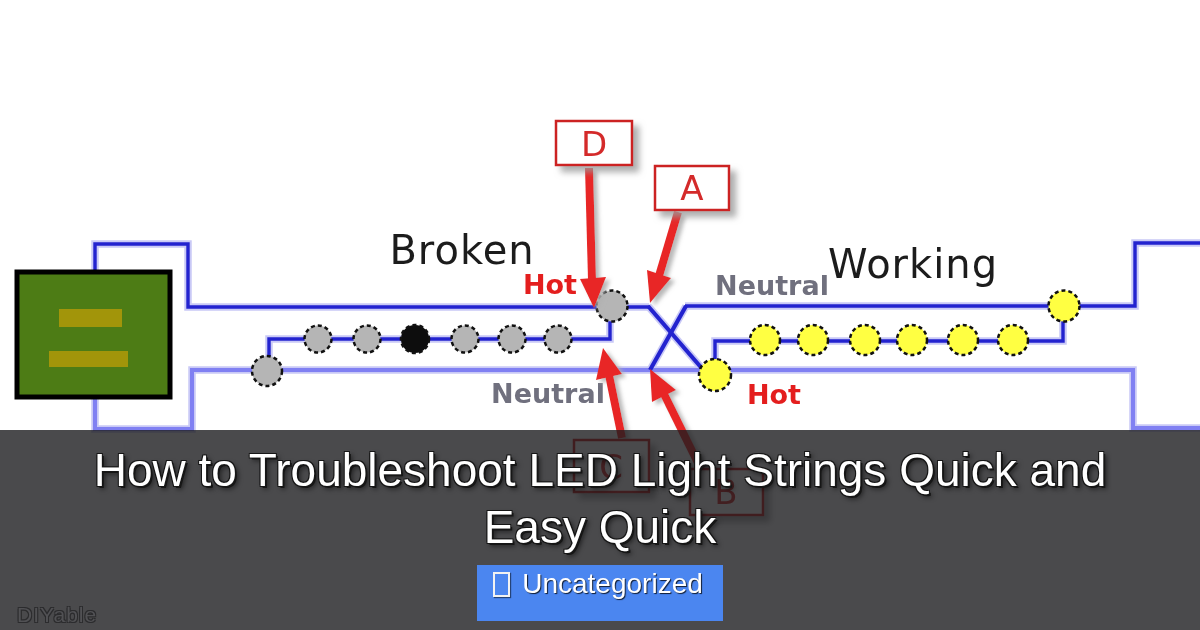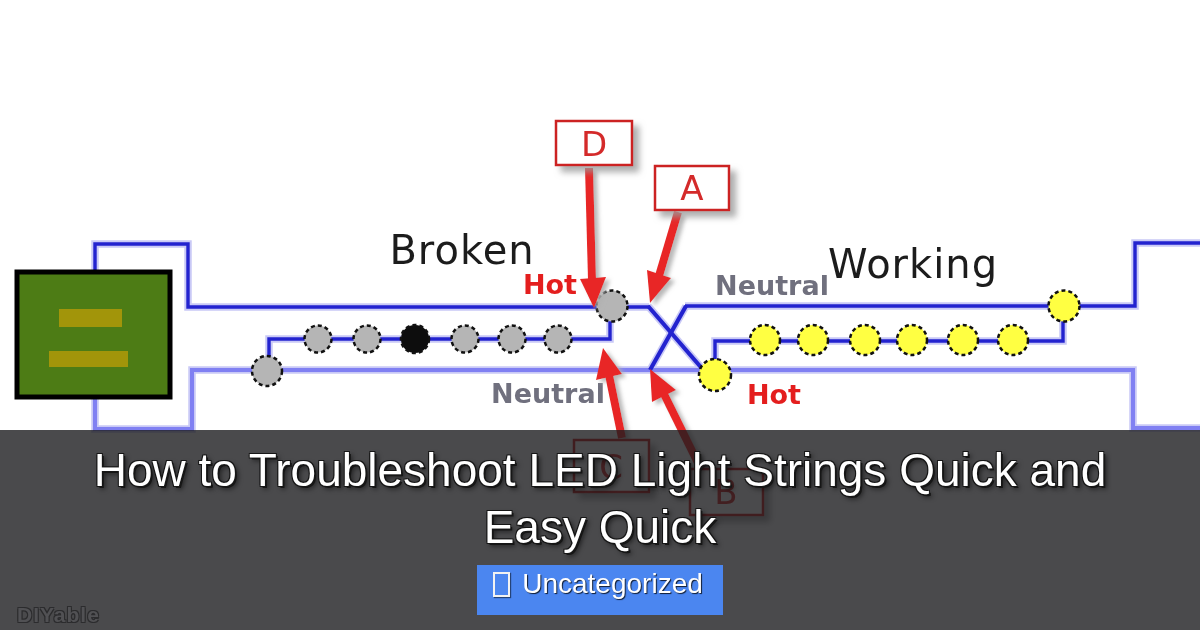--- a/index.html
+++ b/index.html
@@ -25,31 +25,31 @@
     font-size:46px;line-height:57px;font-weight:400;
     font-family:Liberation Sans, sans-serif;
     text-shadow:2px 2px 0 #161616,-1px -1px 0 #161616,1px -1px 0 #161616,
                 -1px 1px 0 #161616,3px 3px 5px rgba(0,0,0,.65);
   }
   .badge{
     display:flex;align-items:center;justify-content:center;
     width:max-content;margin:9px auto 0;
     background:#4b86f0;color:#ffffff;
     font-size:28px;line-height:30px;
-    padding:4px 20px 16px 16px;
+    padding:4px 20px 22px 16px;
     text-shadow:1px 1px 1px rgba(0,0,0,.8);
   }
   .tofu{
     display:inline-block;width:13px;height:21px;
     border:2px solid #f2f2f2;margin-right:12px;
     box-shadow:1px 1px 1px rgba(0,0,0,.5);
   }
   .watermark{
     position:absolute;left:17px;top:173px;
-    font-size:21px;font-weight:bold;letter-spacing:1px;
+    font-size:21px;font-weight:normal;letter-spacing:1px;
     color:#515154;
     text-shadow:1px 1px 0 #2c2c2e,-1px -1px 0 #2c2c2e,1px -1px 0 #2c2c2e,-1px 1px 0 #2c2c2e;
   }
 </style>
 </head>
 <body>
 
 <div class="card">
 
   <svg class="diagram" viewBox="0 0 1200 630" xmlns="http://www.w3.org/2000/svg">

